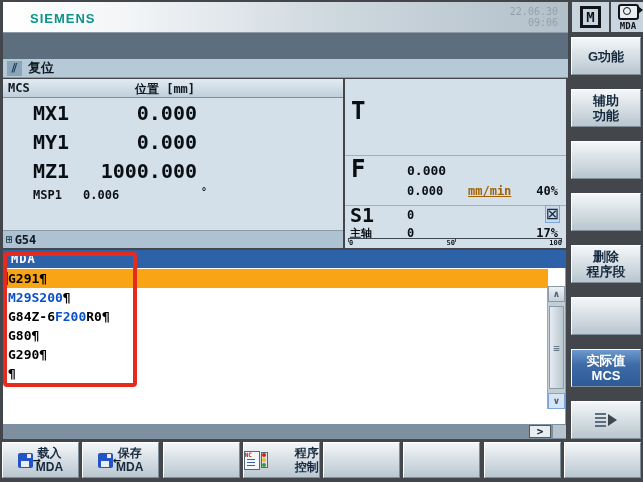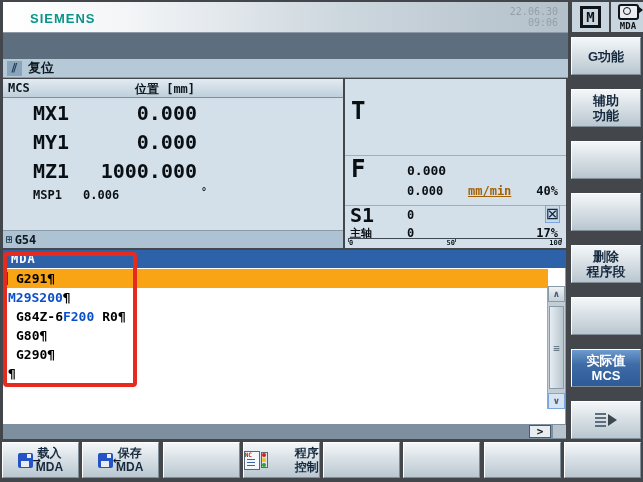--- a/index.html
+++ b/index.html
@@ -74,21 +74,21 @@
   .s-scale .l0{left:1px;} .s-scale .l50{left:46%;} .s-scale .l100{right:0px;}
 
   
   .editor{position:absolute;left:3px;top:250px;width:563px;height:189px;}
   .ed-title{position:absolute;left:0;right:0;top:0;height:18px;background:#2d62a8;
     color:#fff;font:bold 12px/18px "DejaVu Sans Mono",monospace;padding-left:8px;letter-spacing:1px;box-sizing:border-box;}
   .ed-body{position:absolute;left:0;right:0;top:18px;bottom:15px;background:#ffffff;border-right:1px solid #8a9aa6;}
   .ed-lines{position:absolute;left:0;top:1px;right:17px;}
   .ed-line{height:19px;font:bold 13px/19px "DejaVu Sans Mono",monospace;padding-left:5px;white-space:pre;}
   .ed-line.sel{background:#f8a414;}
-  .seg-black{color:#000000;margin-left:8px;} .seg-blue{color:#0a50c8;} .pilcrow{color:#000000;}
+  .seg-black{color:#000000;} .seg-blue{color:#0a50c8;} .pilcrow{color:#000000;}
   .caret{display:inline-block;width:2px;height:13px;background:#1a47c0;vertical-align:-2px;margin-left:-2px;}
 
   .sb{position:absolute;right:0;top:18px;bottom:15px;width:17px;background:#c2cdd6;border-left:1px solid #9aa8b2;}
   .sb-btn{position:absolute;left:0;right:0;height:16px;background:linear-gradient(#eef2f5,#c5d0d8);
     border:1px solid #8a9aa6;box-sizing:border-box;text-align:center;font:bold 9px/14px "DejaVu Sans",sans-serif;color:#4a6higher078;color:#4a6078;}
   .sb-up{top:0;} .sb-down{bottom:0;background:#d7e5f3;border-color:#7aa7e0;}
   .sb-thumb{position:absolute;left:1px;right:1px;top:20px;bottom:20px;background:linear-gradient(90deg,#e6ecf1,#b9c6cf);
     border:1px solid #8a9aa6;}
   .sb-grip{position:absolute;left:0;right:0;top:50%;margin-top:-6px;text-align:center;font:bold 9px/12px "DejaVu Sans",sans-serif;color:#6b7b88;}
 

